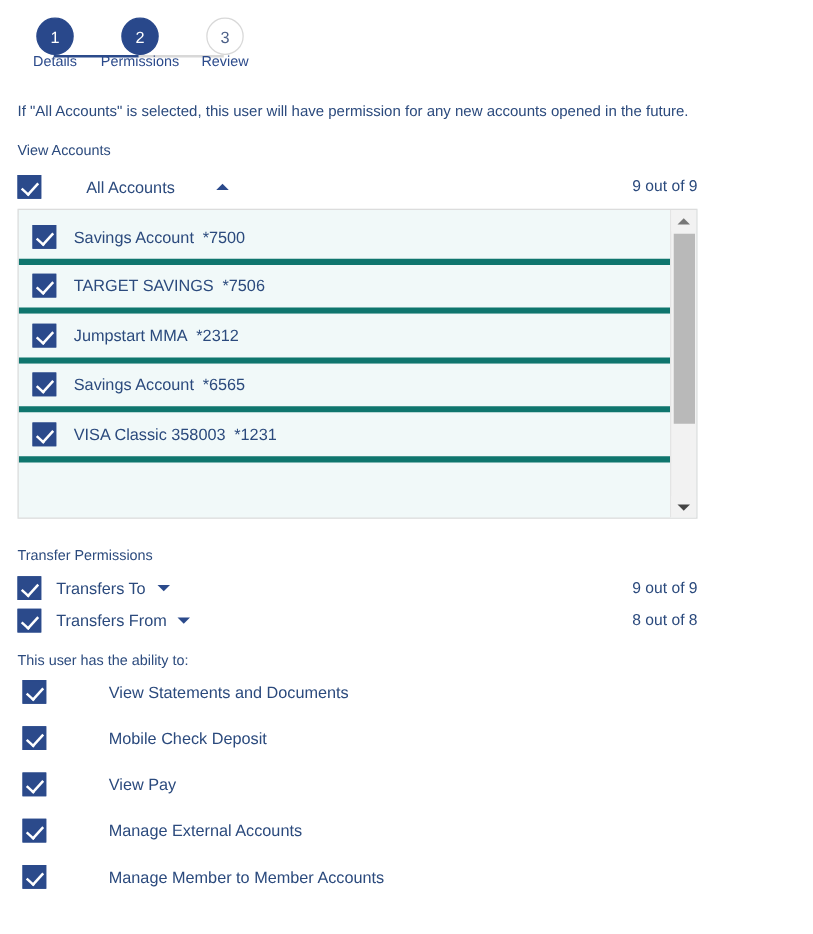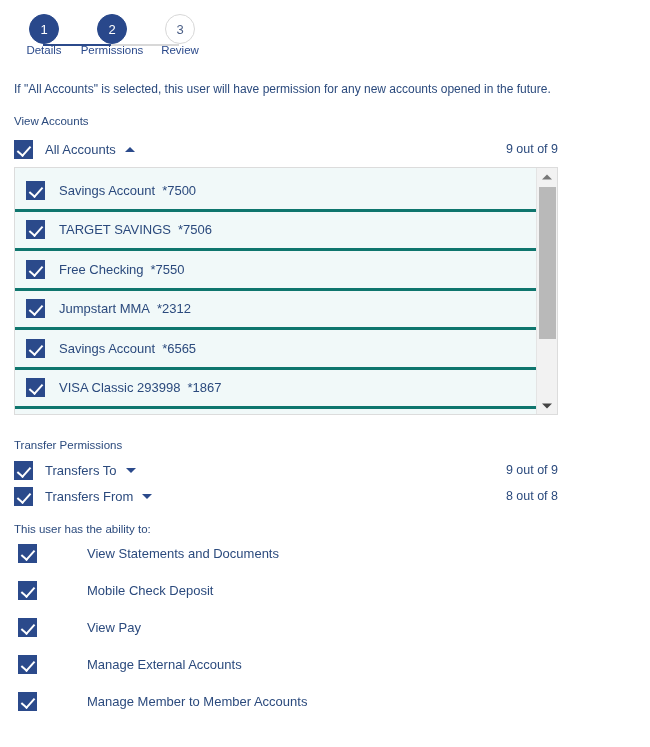--- a/index.html
+++ b/index.html
@@ -88,20 +88,21 @@
     color: #2b4a7d;
   }
 
   
   .all-accounts-row {
     margin: 10px 0 0 14px;
     width: 544px;
     display: flex;
     align-items: center;
     height: 24px;
+    gap: 24px;
   }
   .aa-label {
     font-size: 13px;
     color: #2b4a7d;
     margin-left: 12px;
   }
   .caret {
     margin-left: 9px;
     display: inline-block;
     width: 0; height: 0;
@@ -158,21 +159,21 @@
     position: absolute;
     left: 0; top: 0;
     right: 21px;
     bottom: 0;
     padding: 4px 0 0 0;
   }
   .acct-row {
     height: 39.5px;
     display: flex;
     align-items: center;
-    border-bottom: 3px solid #0f766e;
+    border-bottom: 5px solid #0f766e;
     background: #f1f9f9;
     padding-left: 11px;
   }
   .acct-row .cb { margin-left: 0; }
   .acct-name {
     font-size: 13px;
     color: #2b4a7d;
     margin-left: 14px;
   }
   .acct-num {
@@ -308,42 +309,37 @@
       <span class="acct-name">Savings Account</span>
       <span class="acct-num">*7500</span>
     </div>
 
     <div class="acct-row">
       <span class="cb"></span>
       <span class="acct-name">TARGET SAVINGS</span>
       <span class="acct-num">*7506</span>
     </div>
 
-    <div class="acct-row">
-      <span class="cb"></span>
-      <span class="acct-name">Free Checking</span>
-      <span class="acct-num">*7550</span>
-    </div>
 
     <div class="acct-row">
       <span class="cb"></span>
       <span class="acct-name">Jumpstart MMA</span>
       <span class="acct-num">*2312</span>
     </div>
 
     <div class="acct-row">
       <span class="cb"></span>
       <span class="acct-name">Savings Account</span>
       <span class="acct-num">*6565</span>
     </div>
 
     <div class="acct-row">
       <span class="cb"></span>
-      <span class="acct-name">VISA Classic 293998</span>
-      <span class="acct-num">*1867</span>
+      <span class="acct-name">VISA Classic 358003</span>
+      <span class="acct-num">*1231</span>
     </div>
 
   </div>
 
   <div class="scrollbar">
     <div class="sb-btn up"></div>
     <div class="sb-thumb"></div>
     <div class="sb-btn down"></div>
   </div>
 </div>

